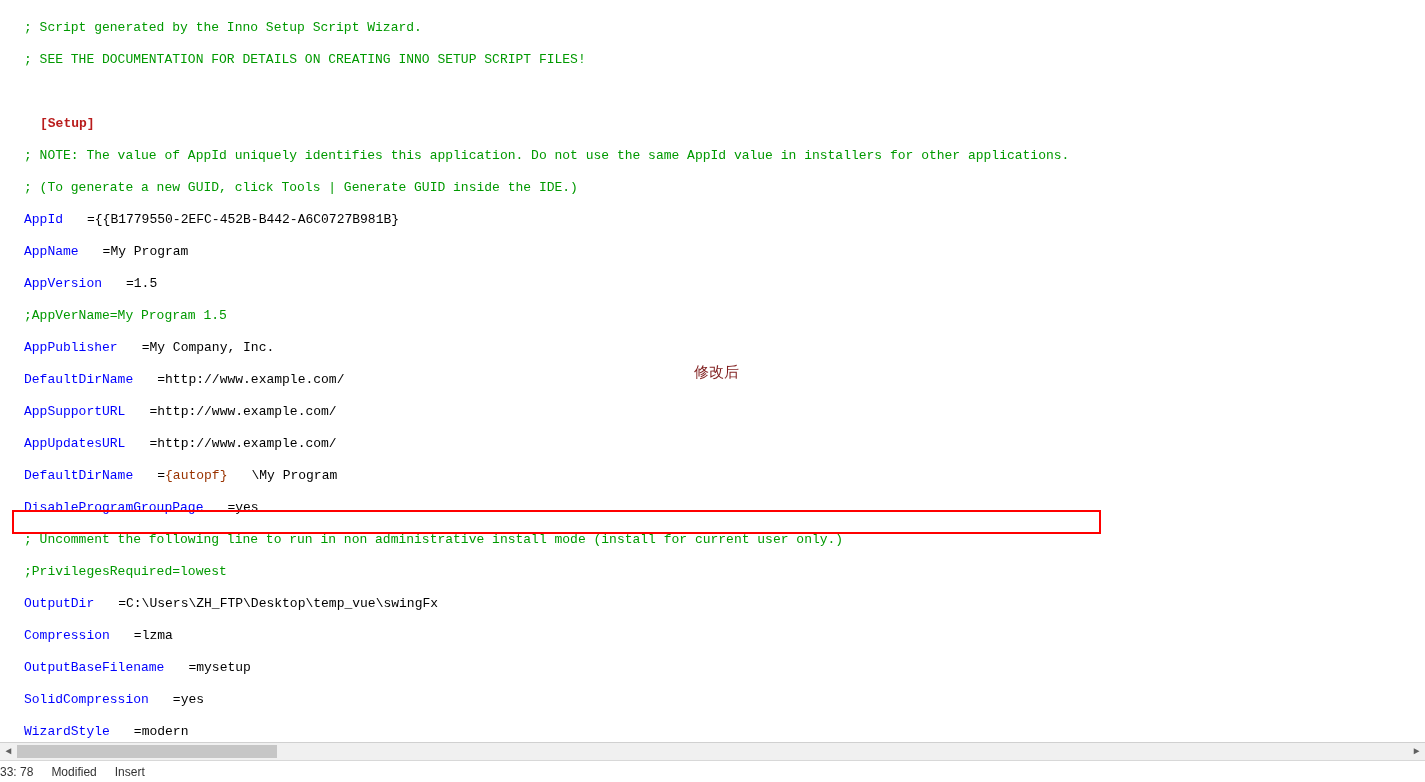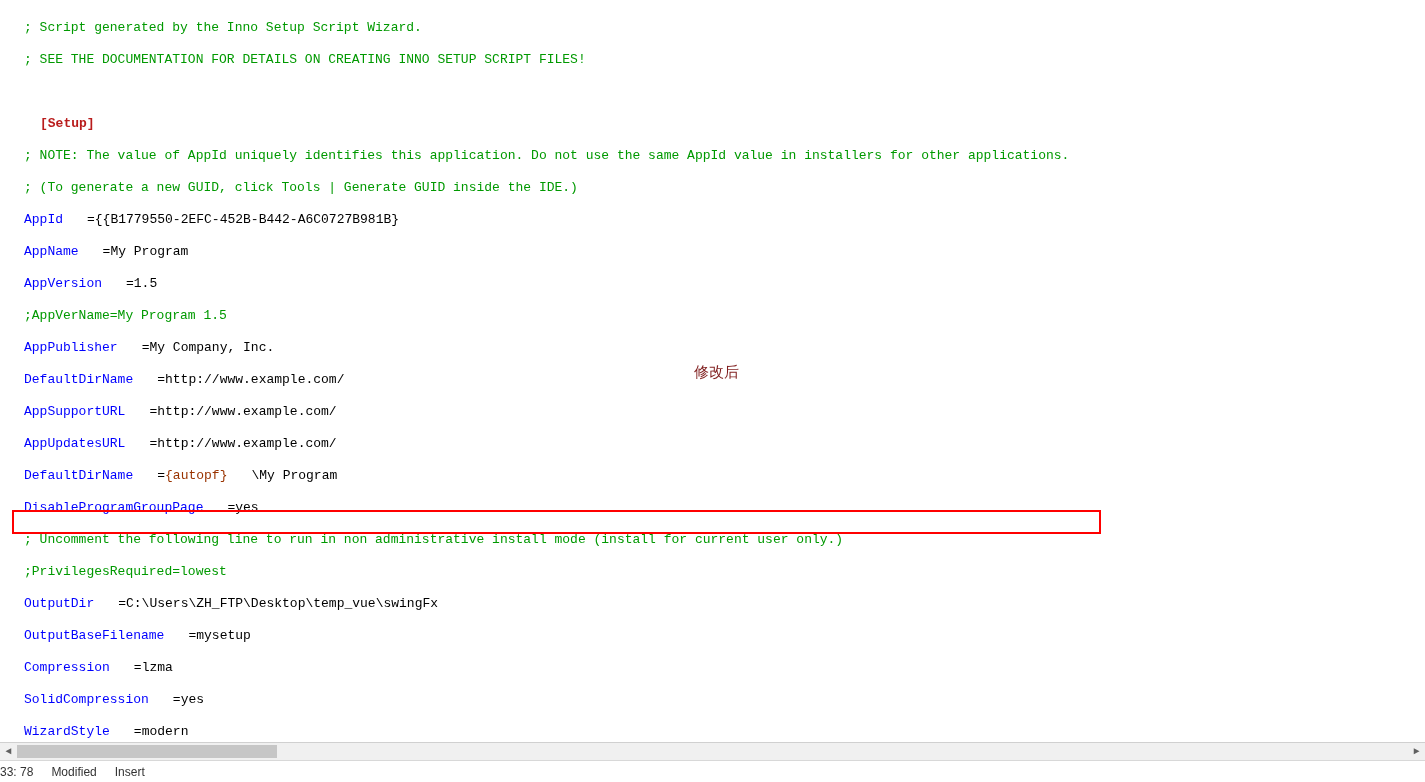--- a/index.html
+++ b/index.html
@@ -108,22 +108,22 @@
 <span class="ln"><span class="lead"></span><span class="comment">;AppVerName=My Program 1.5</span></span>
 <span class="ln"><span class="lead"></span><span class="directive">AppPublisher</span><span class="plain">=My Company, Inc.</span></span>
 <span class="ln"><span class="lead"></span><span class="directive">DefaultDirName</span><span class="plain">=http://www.example.com/</span></span>
 <span class="ln"><span class="lead"></span><span class="directive">AppSupportURL</span><span class="plain">=http://www.example.com/</span></span>
 <span class="ln"><span class="lead"></span><span class="directive">AppUpdatesURL</span><span class="plain">=http://www.example.com/</span></span>
 <span class="ln"><span class="lead"></span><span class="directive">DefaultDirName</span><span class="plain">=</span><span class="const">{autopf}</span><span class="plain">\My Program</span></span>
 <span class="ln"><span class="lead"></span><span class="directive">DisableProgramGroupPage</span><span class="plain">=yes</span></span>
 <span class="ln"><span class="lead"></span><span class="comment">; Uncomment the following line to run in non administrative install mode (install for current user only.)</span></span>
 <span class="ln"><span class="lead"></span><span class="comment">;PrivilegesRequired=lowest</span></span>
 <span class="ln"><span class="lead"></span><span class="directive">OutputDir</span><span class="plain">=C:\Users\ZH_FTP\Desktop\temp_vue\swingFx</span></span>
+<span class="ln"><span class="lead"></span><span class="directive">Compression</span><span class="plain">=lzma</span></span>
 <span class="ln"><span class="lead"></span><span class="directive">OutputBaseFilename</span><span class="plain">=mysetup</span></span>
-<span class="ln"><span class="lead"></span><span class="directive">Compression</span><span class="plain">=lzma</span></span>
 <span class="ln"><span class="lead"></span><span class="directive">SolidCompression</span><span class="plain">=yes</span></span>
 <span class="ln"><span class="lead"></span><span class="directive">WizardStyle</span><span class="plain">=modern</span></span>
 <span class="ln"> </span>
 
 
 
 
 
 
 

